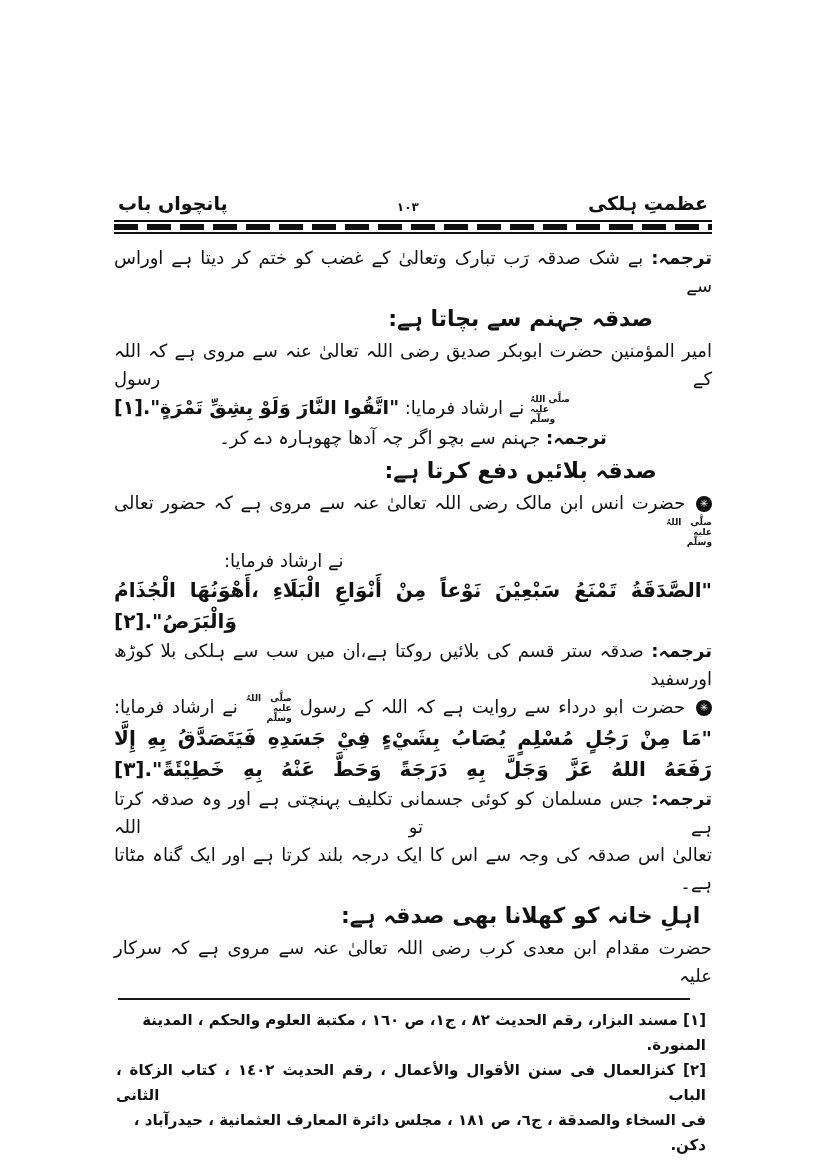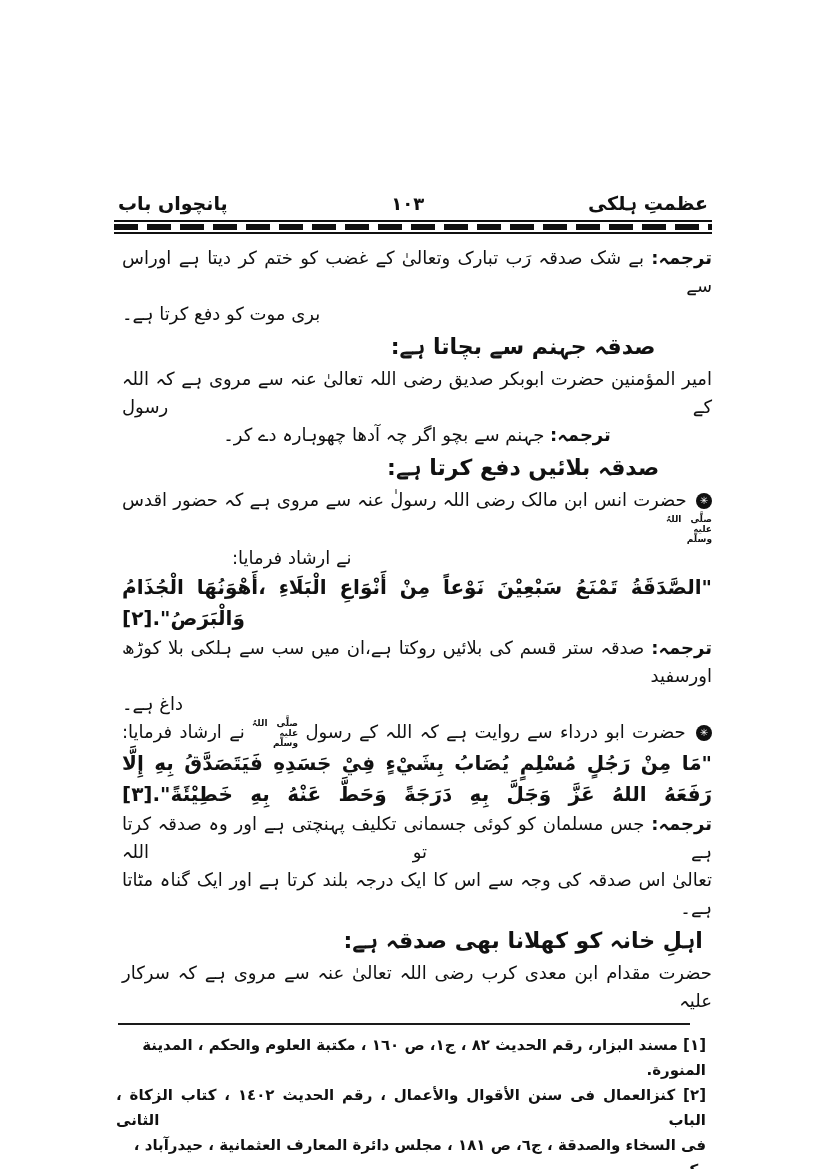--- a/index.html
+++ b/index.html
@@ -14,33 +14,33 @@
     padding:192px 114px 0 114px;
     direction:rtl;
     overflow:hidden;
   }
   
   .header{
     display:flex;justify-content:space-between;align-items:flex-end;
     font-size:19px;font-weight:bold;
     padding:0 4px 6px 4px;
   }
-  .header .h-center{font-size:18px;font-weight:bold;letter-spacing:2px;}
+  .header .h-center{font-size:12px;font-weight:bold;letter-spacing:2px;}
   .rule{
     border-top:2px solid #101010;
     border-bottom:2px solid #101010;
     padding:2px 0;
     height:6px;box-sizing:content-box;
   }
   .rule .dashes{
     height:6px;
     background:repeating-linear-gradient(90deg,#101010 0 24px,#ffffff 24px 33px);
   }
   
-  .content{margin-top:10px;margin-left:8px;}
+  .content{margin-top:10px;}
   .line{display:block;}
   .urdu{font-size:18px;line-height:28px;}
   .arabic{font-size:20px;font-weight:bold;line-height:31px;}
   .j{text-align:justify;text-align-last:justify;}
   .l{text-align:left;text-align-last:left;}
   .r{text-align:right;text-align-last:right;}
   .c{text-align:left;text-align-last:center;}
   .heading{
     font-size:22px;font-weight:bold;line-height:31px;
     margin:3px 0 3px 0;
@@ -85,45 +85,48 @@
   <div class="rule">
     <div class="dashes"></div>
   </div>
 
   <div class="content">
 
     <div class="line urdu j">
       <b class="tr">ترجمہ:</b>
       <span>بے شک صدقہ رَب تبارک وتعالیٰ کے غضب کو ختم کر دیتا ہے اوراس سے</span>
     </div>
-    <div class="line urdu l">بری موت کو دفع کرتا ہے۔</div>
 
     <div class="heading">صدقہ جہنم سے بچاتا ہے:</div>
 
     <div class="line urdu j">امیر المؤمنین حضرت ابوبکر صدیق رضی اللہ تعالیٰ عنہ سے مروی ہے کہ اللہ کے رسول</div>
+    <div class="line urdu l">
+      <span class="honorific">صلَّی اللہُ علیہ وسلَّم</span>
+      <span>نے ارشاد فرمایا:</span>
+      <span class="ar-inline" lang="ar">"اتَّقُوا النَّارَ وَلَوْ بِشِقِّ تَمْرَةٍ".[١]</span>
+    </div>
     <div class="line urdu c">
       <b class="tr">ترجمہ:</b>
       <span>جہنم سے بچو اگر چہ آدھا چھوہارہ دے کر۔</span>
     </div>
 
     <div class="heading">صدقہ بلائیں دفع کرتا ہے:</div>
 
     <div class="line urdu j">
       <span class="star-icon">✳</span>
-      <span>حضرت انس ابن مالک رضی اللہ رسولٰ عنہ سے مروی ہے کہ حضور اقدس</span>
+      <span>حضرت انس ابن مالک رضی اللہ تعالیٰ عنہ سے مروی ہے کہ حضور تعالی</span>
       <span class="honorific">صلَّی اللہُ علیہ وسلَّم</span>
     </div>
     <div class="line urdu r" style="padding-left:110px;text-align:left;text-align-last:left;">نے ارشاد فرمایا:</div>
     <div class="line arabic j" lang="ar">"الصَّدَقَةُ تَمْنَعُ سَبْعِيْنَ نَوْعاً مِنْ أَنْوَاعِ الْبَلَاءِ ،أَهْوَنُهَا الْجُذَامُ</div>
     <div class="line arabic l" lang="ar">وَالْبَرَصُ".[٢]</div>
     <div class="line urdu j">
       <b class="tr">ترجمہ:</b>
       <span>صدقہ ستر قسم کی بلائیں روکتا ہے،ان میں سب سے ہلکی بلا کوڑھ اورسفید</span>
     </div>
-    <div class="line urdu l">داغ ہے۔</div>
 
     <div class="line urdu j">
       <span class="star-icon">✳</span>
       <span>حضرت ابو درداء سے روایت ہے کہ اللہ کے رسول</span>
       <span class="honorific">صلَّی اللہُ علیہ وسلَّم</span>
       <span>نے ارشاد فرمایا:</span>
     </div>
     <div class="line arabic j" lang="ar">"مَا مِنْ رَجُلٍ مُسْلِمٍ يُصَابُ بِشَيْءٍ فِيْ جَسَدِهِ فَيَتَصَدَّقُ بِهِ إِلَّا</div>
     <div class="line arabic j" lang="ar">رَفَعَهُ اللهُ عَزَّ وَجَلَّ بِهِ دَرَجَةً وَحَطَّ عَنْهُ بِهِ خَطِيْئَةً".[٣]</div>
     <div class="line urdu j">

